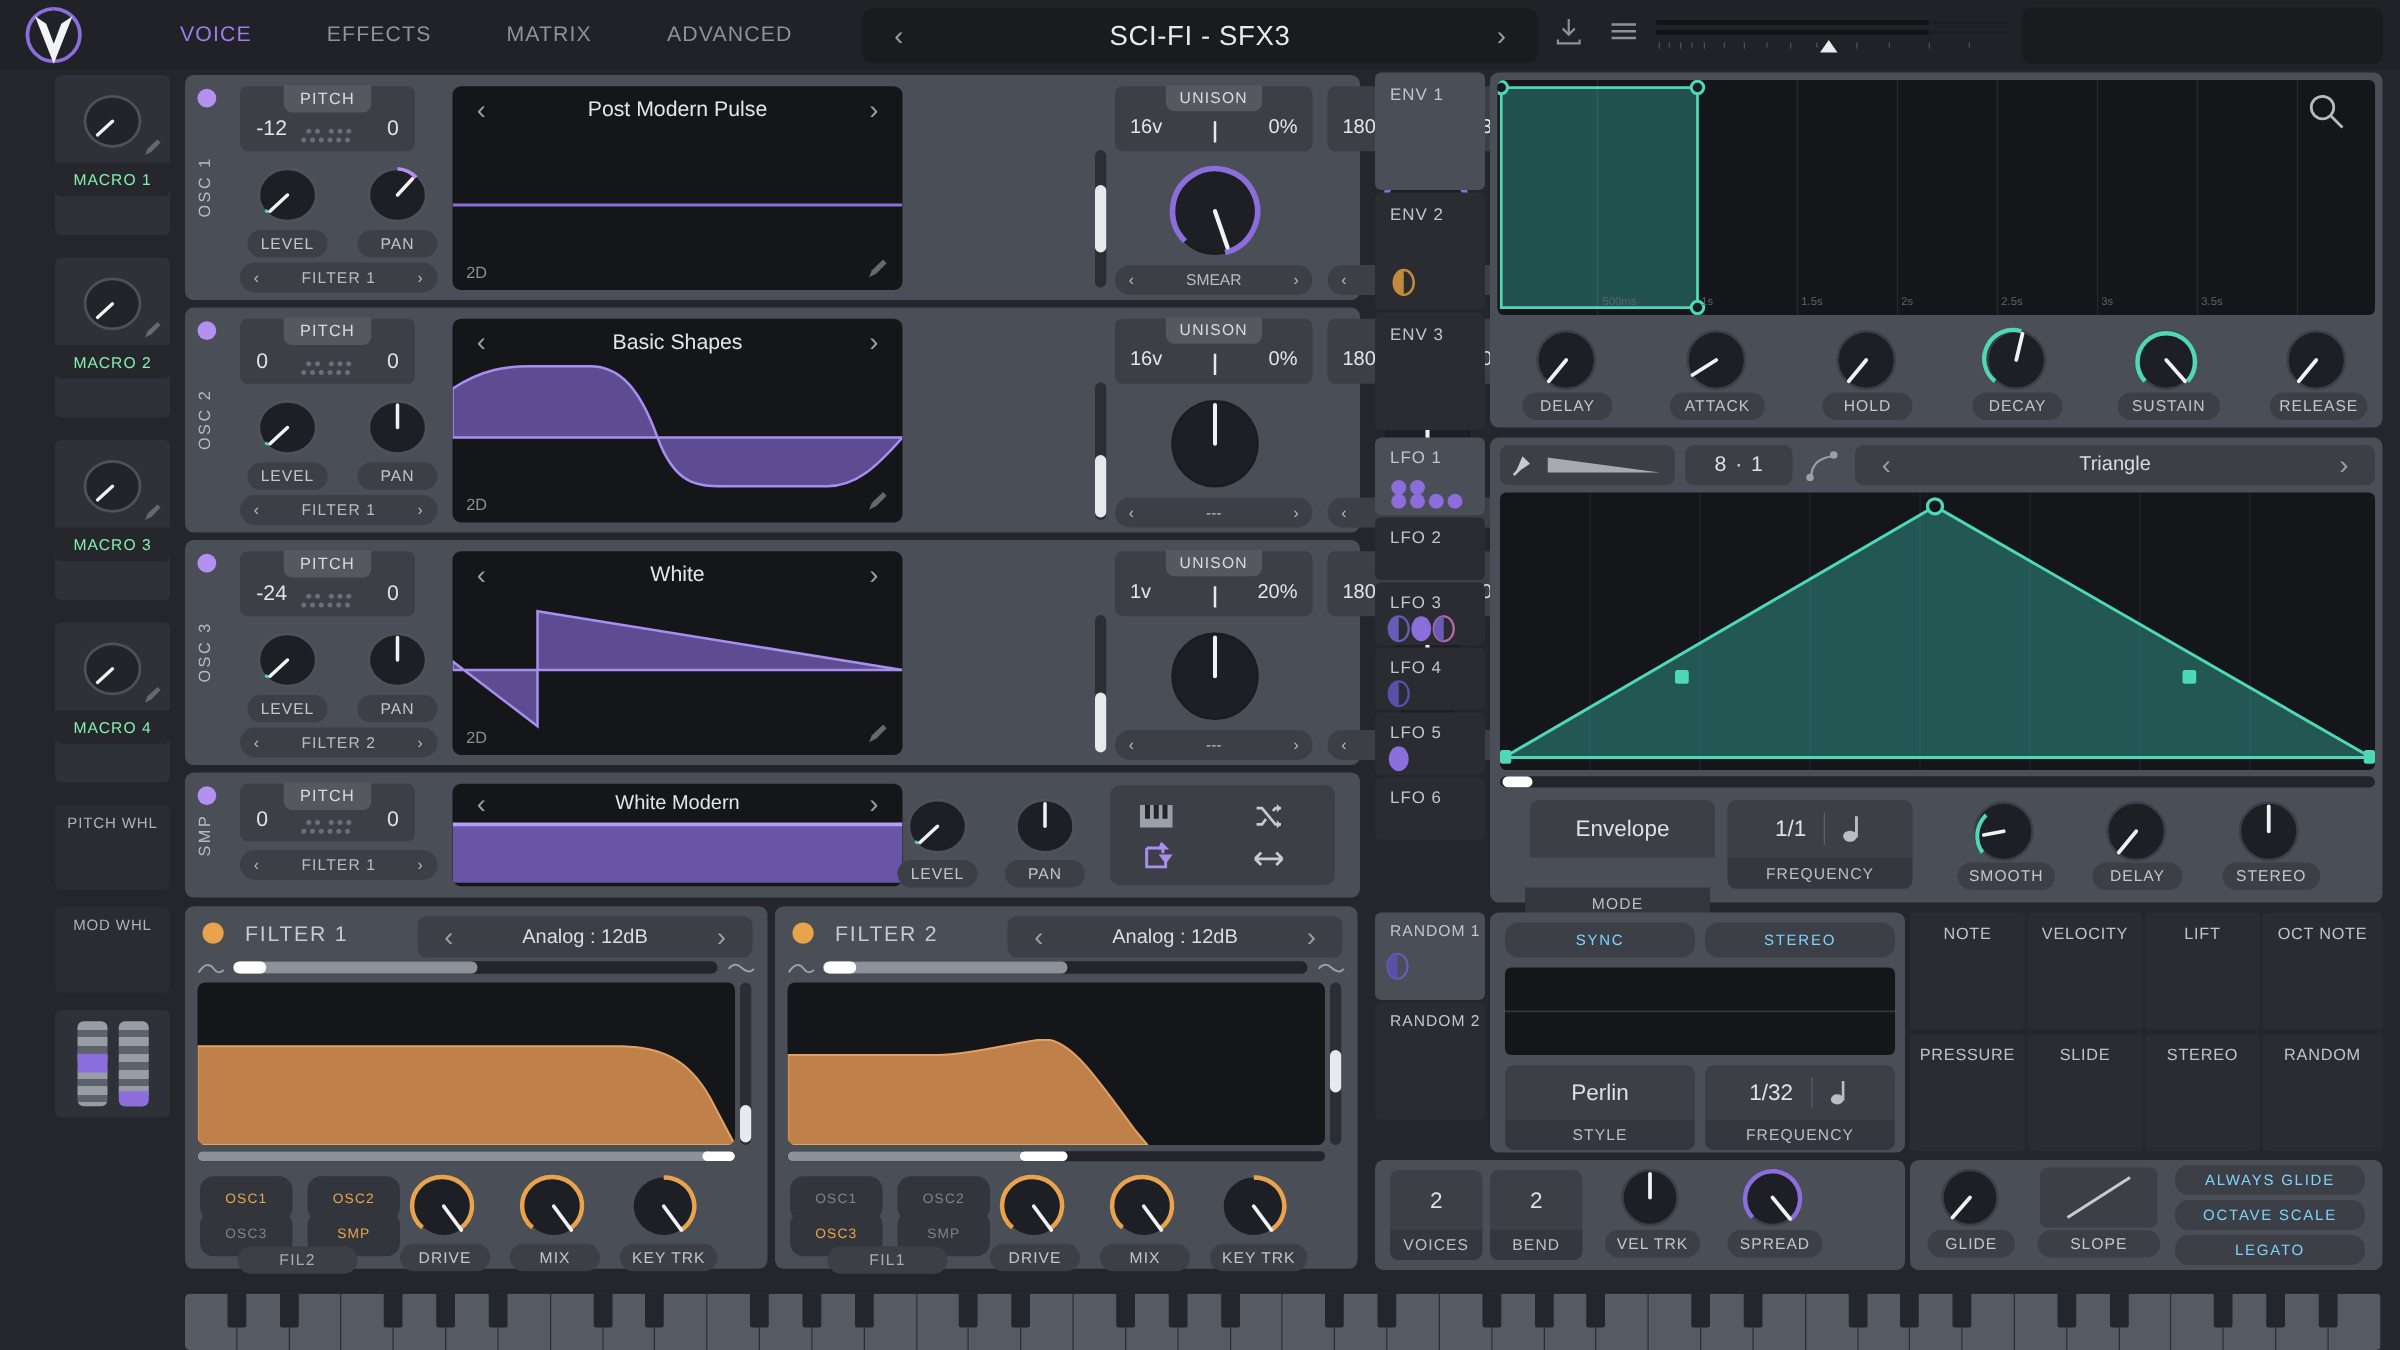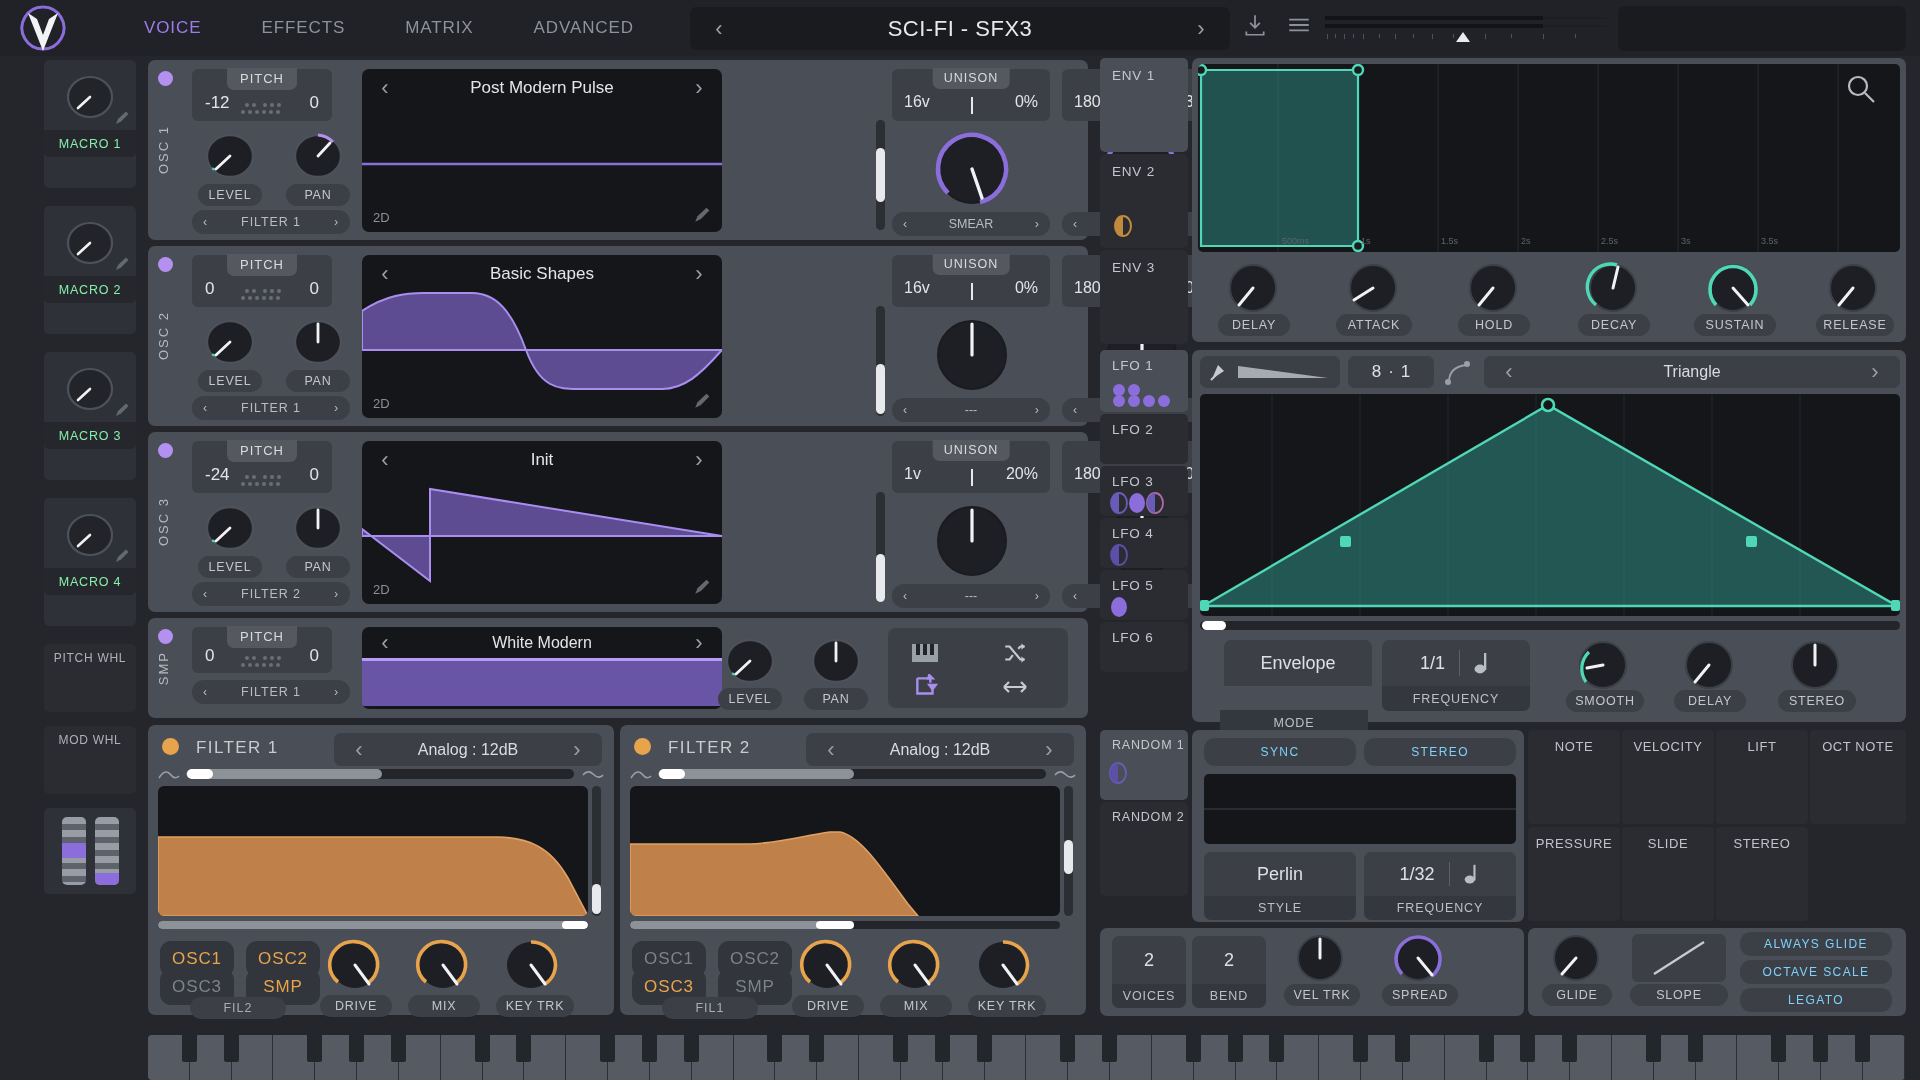--- a/index.html
+++ b/index.html
@@ -66,21 +66,21 @@
 
   
   .filterpanel { position:absolute; background:#4a4e56; border-radius:7px; }
   .f-dot { position:absolute; left:14px; top:13px; width:17px; height:17px; border-radius:50%; background:#e8a44c; }
   .f-title { position:absolute; left:48px; top:13px; font-size:17px; letter-spacing:1.4px; color:#c7cbd1; }
   .f-modesel { position:absolute; background:#3c3f46; border-radius:7px; height:33px; display:flex; align-items:center; justify-content:space-between; padding:0 14px; font-size:16px; color:#d9dce1; }
   .f-slider { position:absolute; height:10px; border-radius:5px; background:#23252a; overflow:hidden; }
   .f-slider .filled { position:absolute; left:0; top:0; height:10px; background:#8d9198; border-radius:5px; }
   .f-slider .knb { position:absolute; top:0; height:10px; width:26px; background:#fff; border-radius:5px;}
   .f-graph { position:absolute; background:#14161a; border-radius:6px; overflow:hidden; }
-  .srcbtn { position:absolute; background:#32353b; border-radius:11px; height:36px; width:74px; display:flex; align-items:center; justify-content:center; font-size:17px; letter-spacing:.9px; color:#7e838a; }
+  .srcbtn { position:absolute; background:#32353b; border-radius:11px; height:36px; width:74px; display:flex; align-items:center; justify-content:center; font-size:11px; letter-spacing:.9px; color:#7e838a; }
   .srcbtn.on { color:#e8a44c; }
   .fil-x { position:absolute; background:#3c3f46; border-radius:11px; height:22px; width:96px; display:flex; align-items:center; justify-content:center; font-size:12.5px; letter-spacing:1px; color:#a9adb3; }
 
   
   .rpanel { position:absolute; background:#4a4e56; border-radius:7px; }
   .envtabs { position:absolute; width:88px; }
   .envtab { width:88px; background:#2a2c31; border-radius:5px; position:relative; }
   .envtab.active { background:#4a4e56; }
   .envtab span { position:absolute; left:12px; top:10px; font-size:13.5px; letter-spacing:.8px; color:#c3c7cd; }
   .envgraph { position:absolute; background:#14161a; border-radius:5px; overflow:hidden; }
@@ -458,21 +458,21 @@
     <div class="knoblabel" style="left:138px; top:124px; width:64px;">PAN</div>
     <div class="filt-sel" style="left:44px; top:150px; width:158px;">
       <span>‹</span>
       <span>FILTER 2</span>
       <span>›</span>
     </div>
 
     <div class="wavebox" style="left:214px; top:9px; width:360px; height:163px;">
       <div class="wave-title">
         <span class="chev">‹</span>
-        <span class="t">Init</span>
+        <span class="t">White</span>
         <span class="chev">›</span>
       </div>
       <svg width="360" height="163" viewBox="0 0 360 163" style="position:absolute;left:0;top:0">
         <path d="M0 95 L0 88 L68 140 L68 48 L360 95 Z" fill="#8b6ddb" fill-opacity="0.62" stroke="#a98ef0" stroke-width="2"></path>
       </svg>
       <div class="tag2d">2D</div>
       <svg class="pencil2" width="18" height="18" viewBox="0 0 16 16">
           <path d="M2 14 L4 9 L12 1.5 L14.5 4 L7 11.5 Z" fill="#9aa0a7"></path>
         </svg>
     </div>
@@ -951,20 +951,21 @@
   </div>
 
   <div style="position:absolute; left:1528px; top:730px; width:378px; height:192px;">
     <div class="srcbox" style="left:0px; top:0px; width:92px; height:94px;">NOTE</div>
     <div class="srcbox" style="left:94px; top:0px; width:92px; height:94px;">VELOCITY</div>
     <div class="srcbox" style="left:188px; top:0px; width:92px; height:94px;">LIFT</div>
     <div class="srcbox" style="left:282px; top:0px; width:96px; height:94px;">OCT NOTE</div>
     <div class="srcbox" style="left:0px; top:97px; width:92px; height:94px;">PRESSURE</div>
     <div class="srcbox" style="left:94px; top:97px; width:92px; height:94px;">SLIDE</div>
     <div class="srcbox" style="left:188px; top:97px; width:92px; height:94px;">STEREO</div>
+    <div class="srcbox" style="left:282px; top:97px; width:96px; height:94px;">RANDOM</div>
   </div>
 
   <div class="rpanel" style="left:1100px; top:928px; width:424px; height:88px;">
     <div class="valcell" style="left:12px; top:8px; width:74px; height:48px;">2</div>
     <div class="capcell" style="left:12px; top:56px; width:74px; height:24px;">VOICES</div>
     <div class="valcell" style="left:92px; top:8px; width:74px; height:48px;">2</div>
     <div class="capcell" style="left:92px; top:56px; width:74px; height:24px;">BEND</div>
 
     <svg style="position:absolute;left:190px;top:4px" width="60" height="52" viewBox="0 0 60 52">
       <ellipse cx="30" cy="26" rx="22" ry="22" fill="#1d1f24" stroke="#3b3f46" stroke-width="2"></ellipse>

